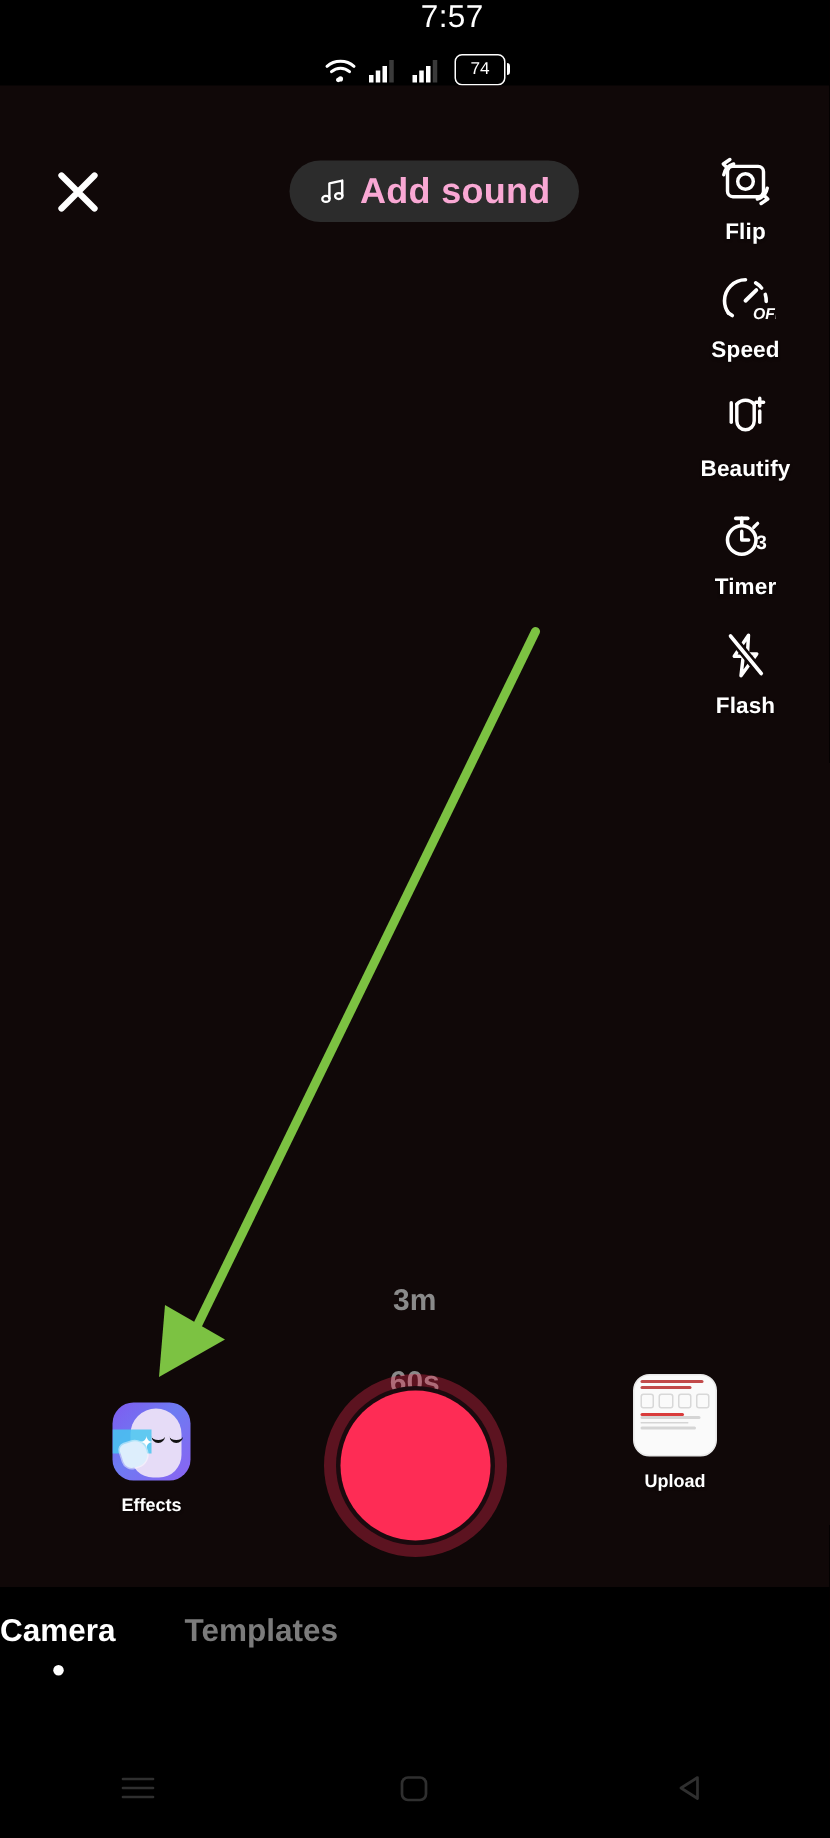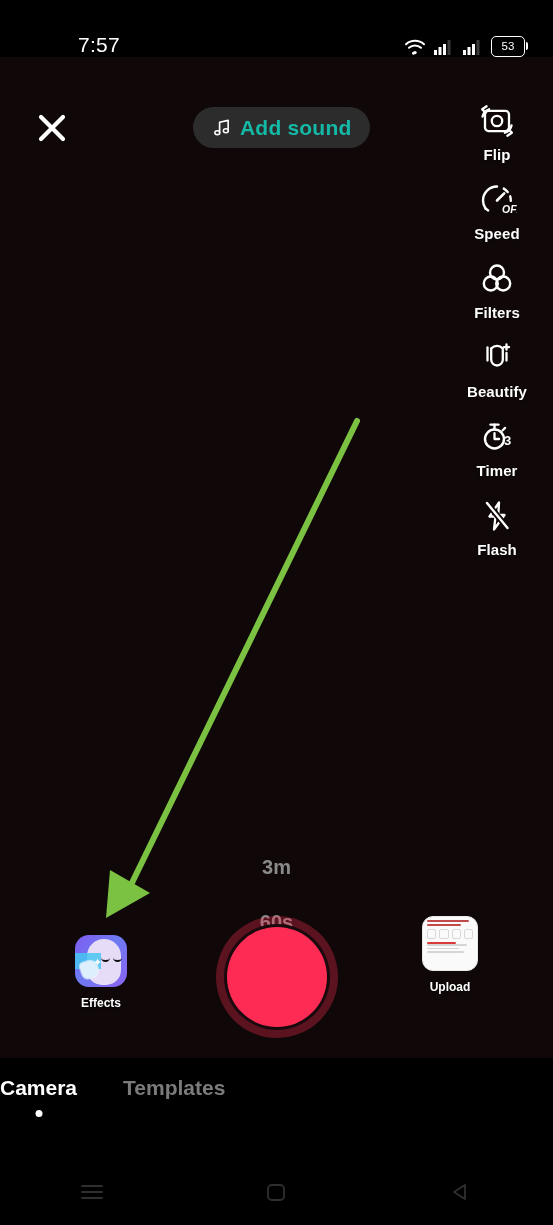--- a/index.html
+++ b/index.html
@@ -5,38 +5,38 @@
   html,body{margin:0;padding:0;background:#000;}
   body{
     width:553px;height:1225px;overflow:hidden;
     font-family:"Liberation Sans","DejaVu Sans",sans-serif;
     -webkit-font-smoothing:antialiased;
   }
   .phone{position:relative;width:553px;height:1225px;background:#000;overflow:hidden;}
 
   
   .statusbar{position:absolute;left:0;top:0;width:553px;height:57px;background:#000;
-    display:flex;align-items:flex-end;justify-content:space-between;padding:0 28px;box-sizing:border-box;}
+    display:flex;align-items:center;justify-content:space-between;padding:0 12px;box-sizing:border-box;flex-direction:column;}
   .status-time{color:#fff;font-size:21px;font-weight:400;letter-spacing:.3px;margin-left:50px;}
   .status-icons{display:flex;align-items:center;gap:7px;}
   .battery{position:relative;width:32px;height:19px;border:1.6px solid #fff;border-radius:5px;
     display:flex;align-items:center;justify-content:center;}
   .battery:after{content:"";position:absolute;right:-4px;top:5px;width:2.5px;height:8px;background:#fff;border-radius:0 2px 2px 0;}
   .battery span{color:#fff;font-size:11.5px;line-height:1;font-weight:500;}
 
   
   .viewport{position:absolute;left:0;top:57px;width:553px;height:1001px;background:#100808;overflow:hidden;}
 
   
   .close-btn{position:absolute;left:32px;top:108px;width:40px;height:40px;cursor:pointer;}
 
   
   .add-sound{position:absolute;left:193px;top:107px;height:41px;padding:0 19px;border-radius:21px;
     background:#2c2c2c;display:flex;align-items:center;gap:9px;cursor:pointer;}
-  .add-sound .lbl{color:#14b8a6;font-size:21px;font-weight:700;letter-spacing:.2px;}
+  .add-sound .lbl{color:#f9a8d4;font-size:24px;font-weight:700;letter-spacing:.2px;}
 
   
   .rail{position:absolute;right:8px;top:100px;width:96px;display:flex;flex-direction:column;align-items:center;}
   .tool{width:96px;display:flex;flex-direction:column;align-items:center;cursor:pointer;margin-bottom:16px;}
   .tool .ic{height:42px;display:flex;align-items:center;justify-content:center;}
   .tool .tl{color:#fff;font-size:15px;font-weight:700;margin-top:4px;letter-spacing:.1px;
     text-shadow:0 1px 2px rgba(0,0,0,.6);}
 
   
   .durations{position:absolute;left:0;top:848px;width:553px;display:flex;justify-content:center;
@@ -109,21 +109,21 @@
         <rect x="10" y="6" width="3" height="11" fill="#fff"></rect>
         <rect x="14.5" y="2" width="3" height="15" fill="#3a3a3a"></rect>
       </svg>
       <svg width="22" height="18" viewBox="0 0 22 18">
         <rect x="1" y="12" width="3" height="5" fill="#fff"></rect>
         <rect x="5.5" y="9" width="3" height="8" fill="#fff"></rect>
         <rect x="10" y="6" width="3" height="11" fill="#fff"></rect>
         <rect x="14.5" y="2" width="3" height="15" fill="#3a3a3a"></rect>
       </svg>
       <div class="battery">
-        <span>53</span>
+        <span>74</span>
       </div>
     </div>
   </div>
 
   <div class="viewport"></div>
 
   <div class="close-btn">
     <svg width="40" height="40" viewBox="0 0 40 40">
       <path d="M9 9 L31 31 M31 9 L9 31" stroke="#fff" stroke-width="4.2" stroke-linecap="round"></path>
     </svg>
@@ -161,30 +161,20 @@
           <path d="M26.8 7.6a14 14 0 013.9 3.4" stroke="#fff" stroke-width="2.4" fill="none" stroke-linecap="round"></path>
           <path d="M33.2 15.3a14 14 0 01.6 4.6" stroke="#fff" stroke-width="2.4" fill="none" stroke-linecap="round"></path>
           <path d="M20 19.5 L27.2 12.4" stroke="#fff" stroke-width="2.6" fill="none" stroke-linecap="round"></path>
           <path d="M8.6 27.6 L11.2 29.4" stroke="#fff" stroke-width="2.4" fill="none" stroke-linecap="round"></path>
           <text x="25" y="31.5" font-family="Liberation Sans, sans-serif" font-size="10.5" font-weight="bold" font-style="italic" fill="#fff">OFF</text>
         </svg>
       </span>
       <span class="tl">Speed</span>
     </div>
 
-    <div class="tool">
-      <span class="ic">
-        <svg width="40" height="38" viewBox="0 0 40 38">
-          <circle cx="20" cy="12.5" r="7" stroke="#fff" stroke-width="2.4" fill="none"></circle>
-          <circle cx="13.8" cy="23.5" r="7" stroke="#fff" stroke-width="2.4" fill="none"></circle>
-          <circle cx="26.2" cy="23.5" r="7" stroke="#fff" stroke-width="2.4" fill="none"></circle>
-        </svg>
-      </span>
-      <span class="tl">Filters</span>
-    </div>
 
     <div class="tool">
       <span class="ic">
         <svg width="40" height="38" viewBox="0 0 40 38">
           <path d="M25.8 9.5a8.5 9.8 0 00-11.6 0" stroke="#fff" stroke-width="2.3" fill="none" stroke-linecap="round"></path>
           <path d="M25.8 9.5v11.2a5.8 5.8 0 01-11.6 0V9.5" stroke="#fff" stroke-width="2.3" fill="none" stroke-linecap="round"></path>
           <path d="M10.5 8.5v13" stroke="#fff" stroke-width="2.3" fill="none" stroke-linecap="round"></path>
           <path d="M29.5 14v7.5" stroke="#fff" stroke-width="2.3" fill="none" stroke-linecap="round"></path>
           <path d="M29.5 5.5v5.2 M26.9 8.1h5.2" stroke="#fff" stroke-width="2.3" fill="none" stroke-linecap="round"></path>
         </svg>

